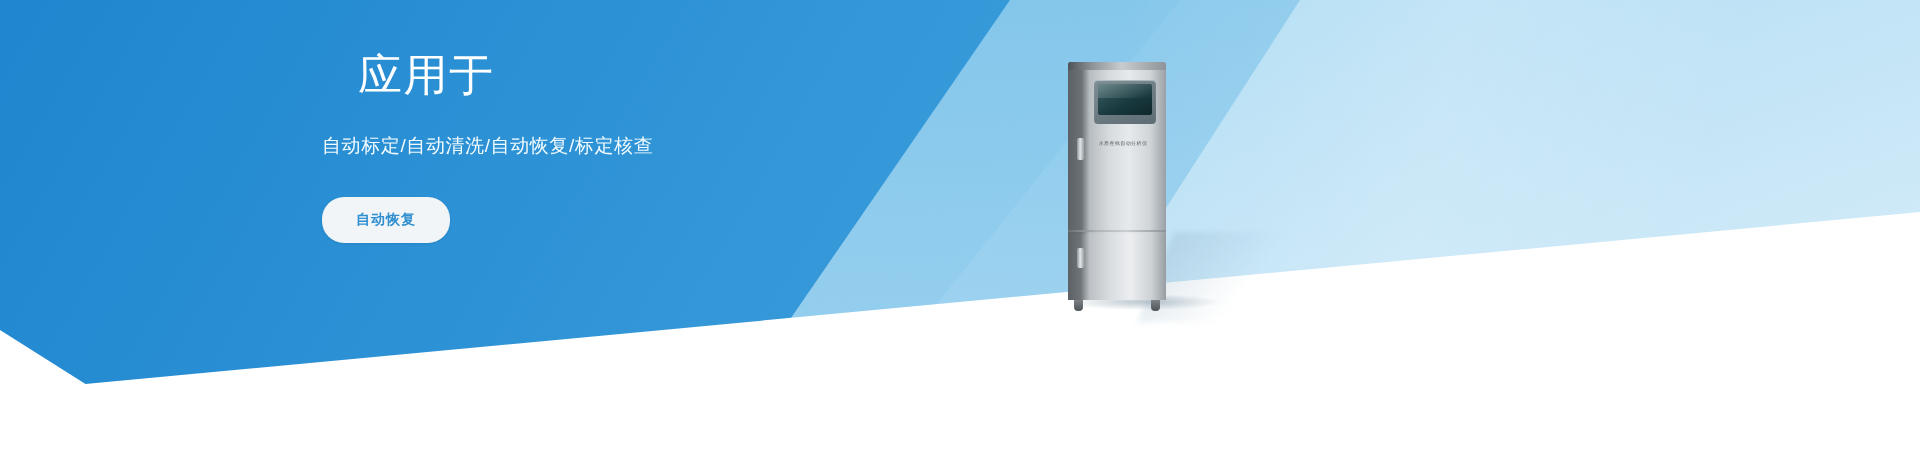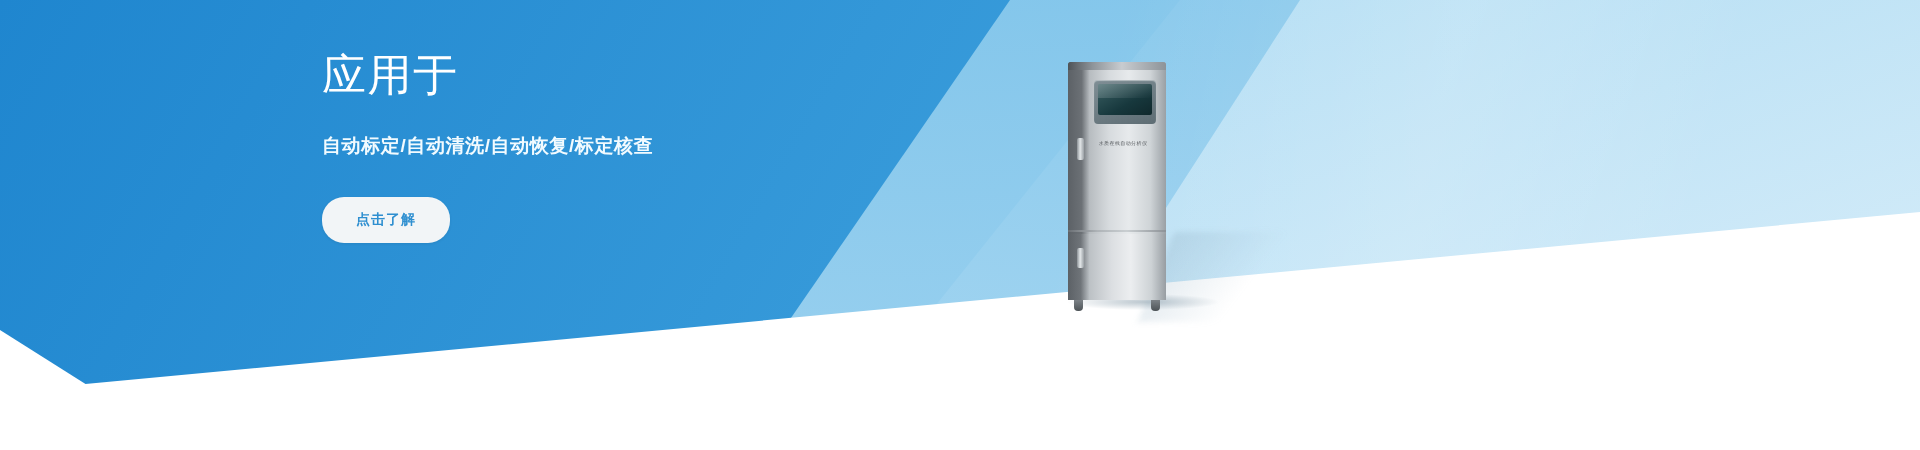--- a/index.html
+++ b/index.html
@@ -58,27 +58,28 @@
     position:absolute; left:322px; top:48px;
     width:760px;
   }
   .headline {
     color:#ffffff;
     font-size:44px;
     line-height:53px;
     font-weight:400;
     letter-spacing:1.5px;
     white-space:nowrap;
+    margin-left:36px;
   }
   .subtitle {
     margin-top:32px;
     color:#f2fbff;
     font-size:19px;
     letter-spacing:.6px;
-    font-weight:700;
+    font-weight:400;
     white-space:nowrap;
   }
   .cta {
     display:inline-block;
     margin-top:38px;
     background:#f2f5f7;
     color:#2f8fd0;
     font-size:14px;
     font-weight:700;
     letter-spacing:1px;
@@ -188,21 +189,21 @@
   <div class="bg-band-mid"></div>
   <div class="bg-band-deep"></div>
   <div class="bg-sheen"></div>
   <div class="bg-white-wedge"></div>
   <div class="bg-white-wedge-2"></div>
 
   <div class="content">
     <div class="headline">应用于</div>
     <div class="subtitle">自动标定/自动清洗/自动恢复/标定核查</div>
     <div>
-      <button class="cta">点击了解</button>
+      <button class="cta">自动恢复</button>
     </div>
   </div>
 
   <div class="device-wrap">
     <div class="dev-shadow-r"></div>
     <div class="dev-shadow"></div>
     <div class="dev-body"></div>
     <div class="dev-top-cap"></div>
     <div class="dev-screen-frame">
       <div class="dev-screen"></div>

